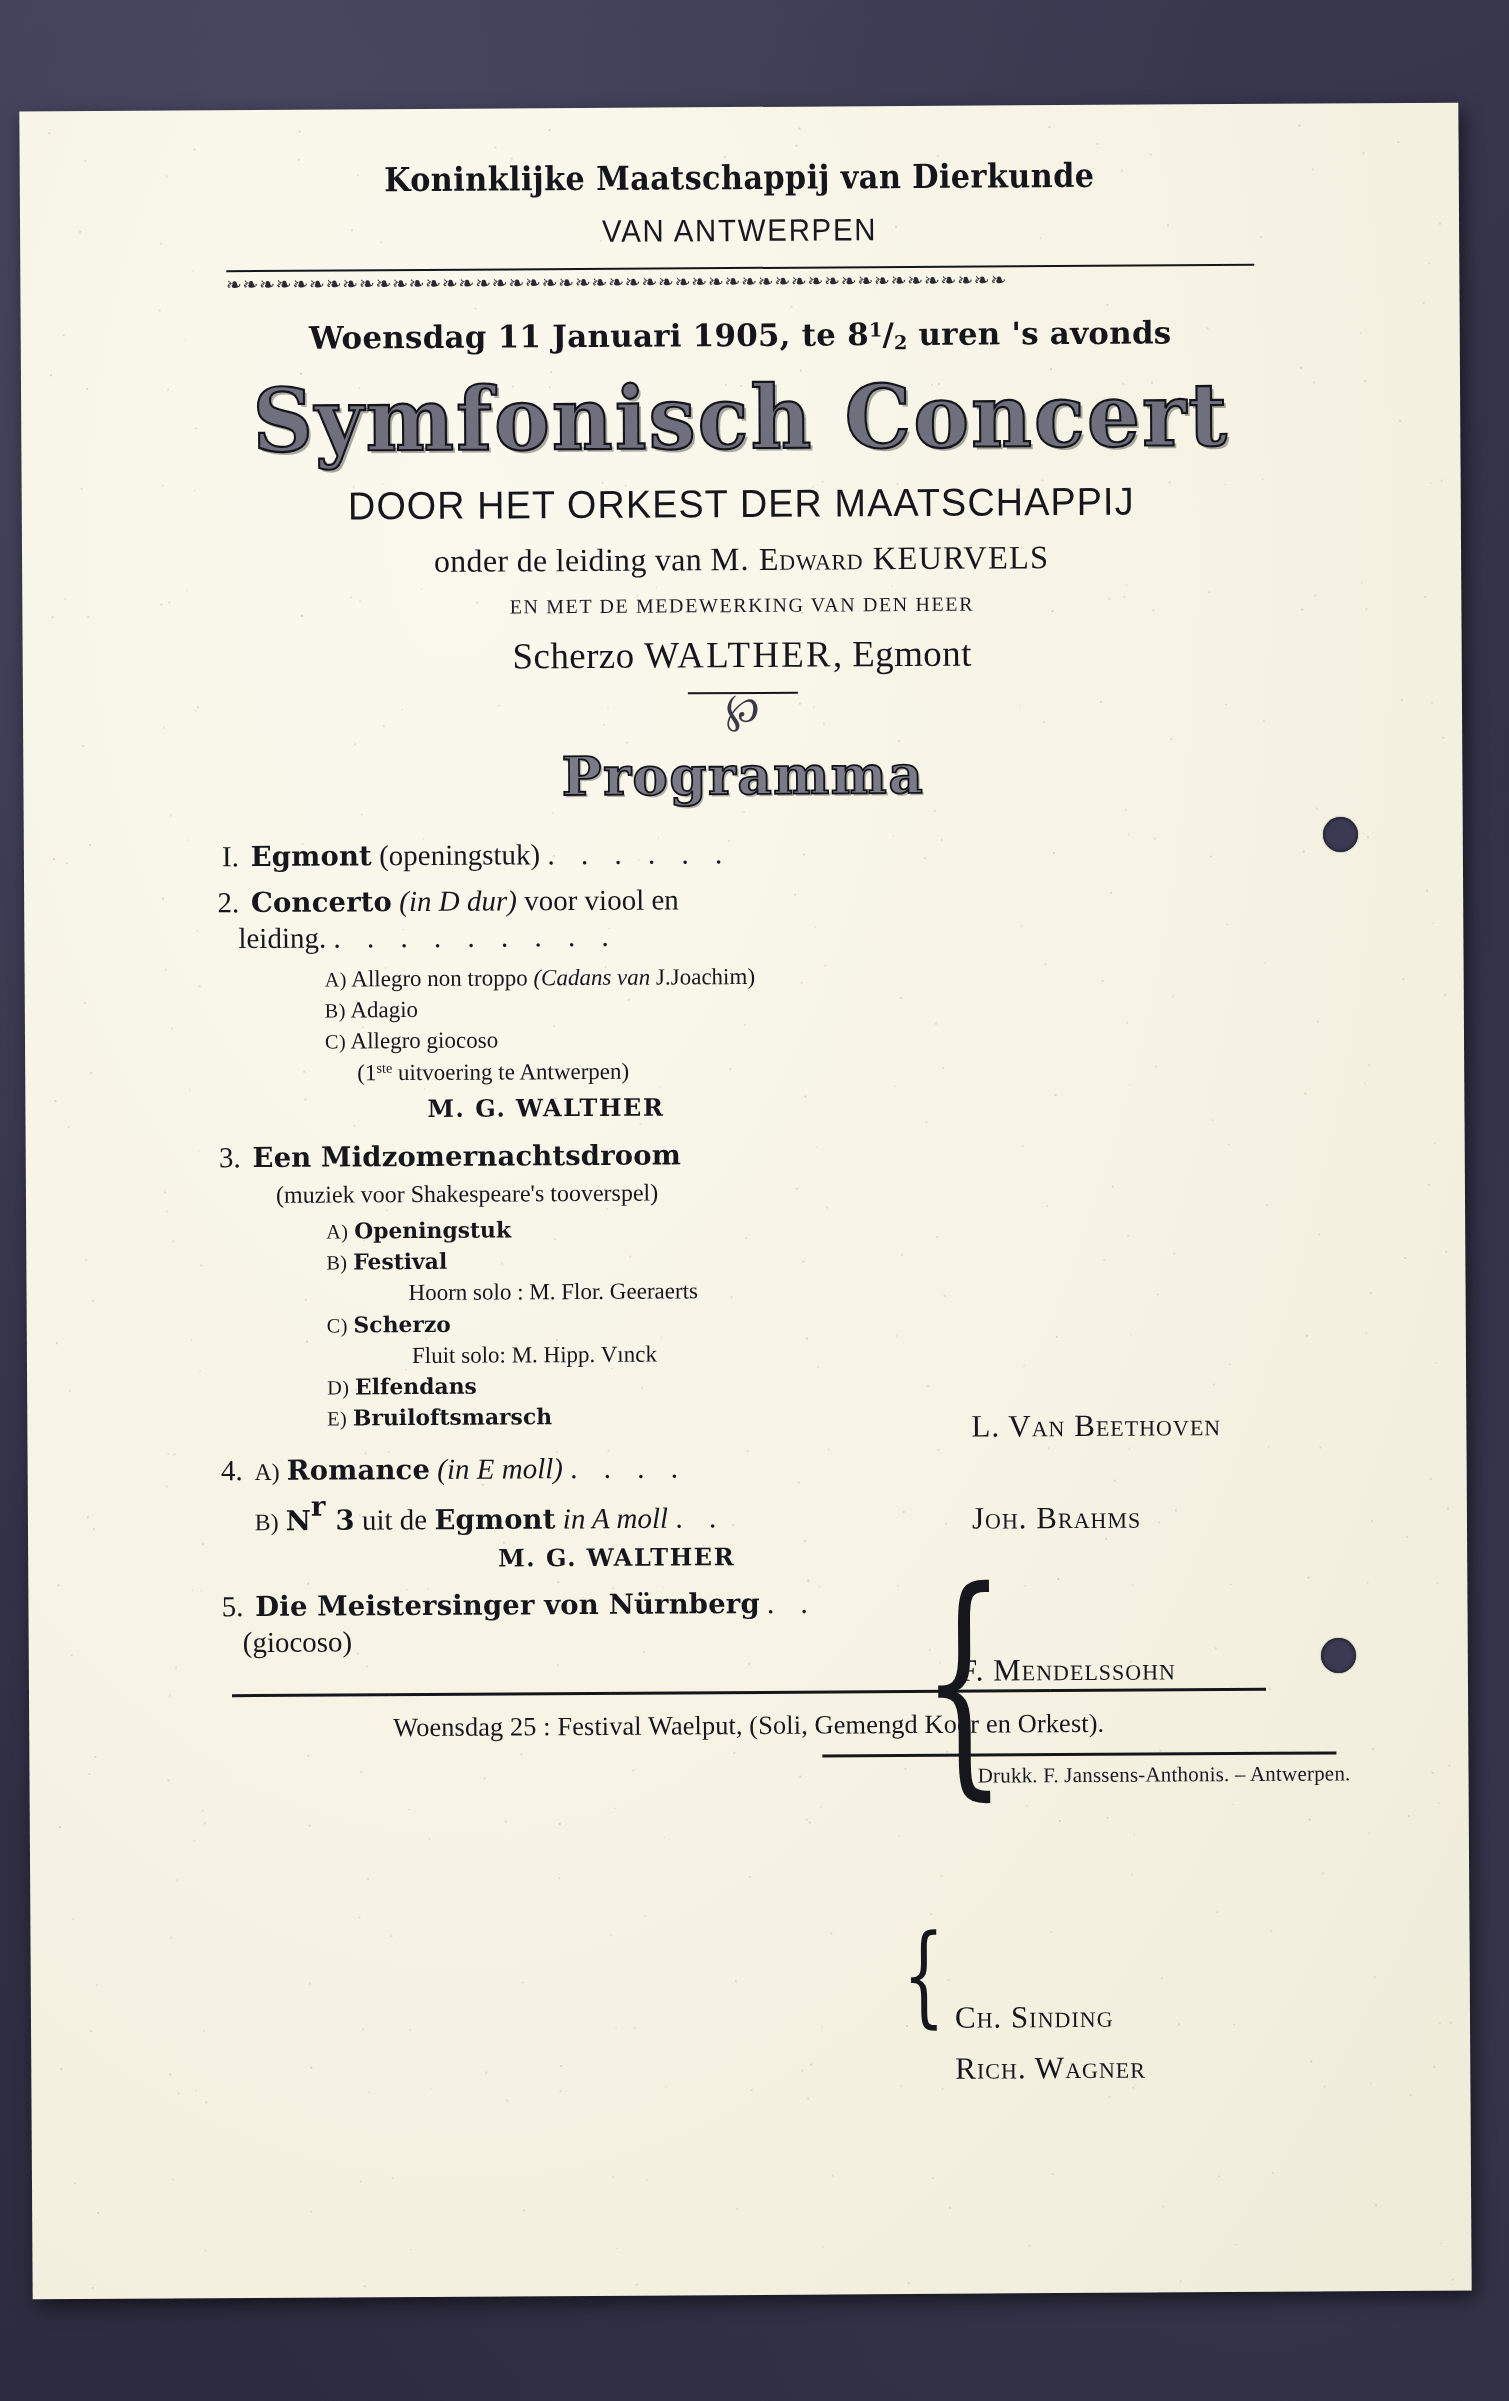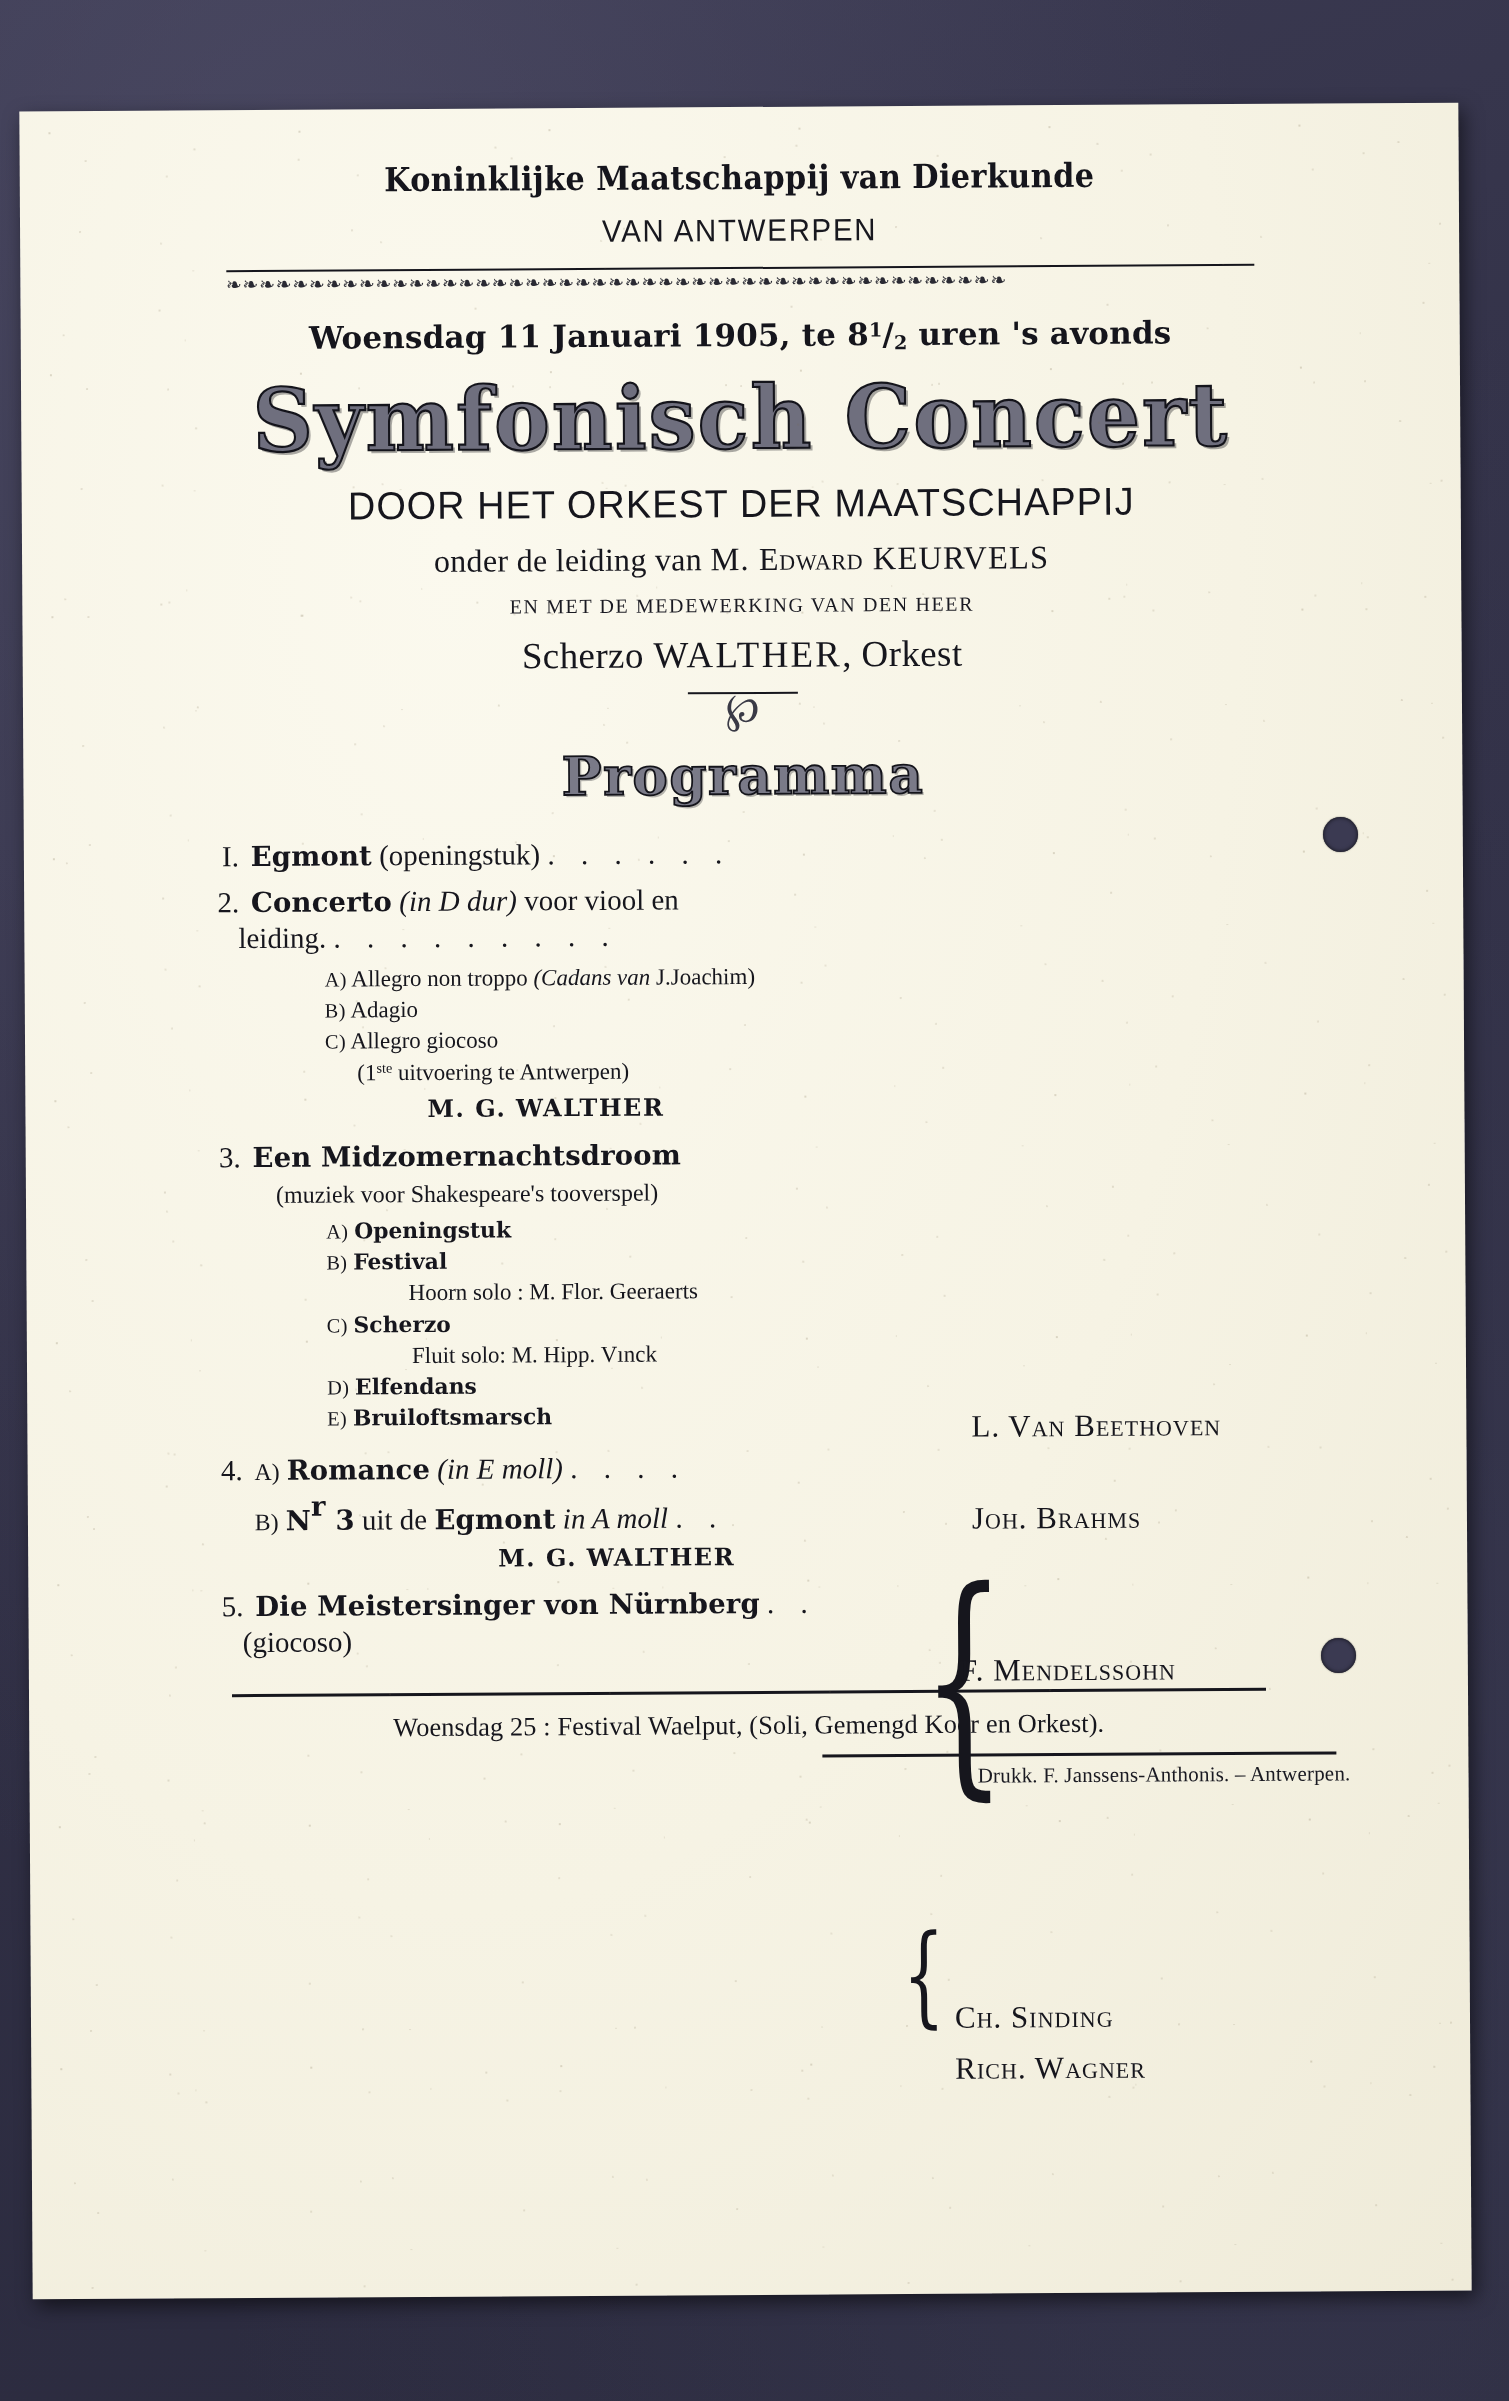--- a/index.html
+++ b/index.html
@@ -339,21 +339,21 @@
 
   <div class="orchestra">DOOR HET ORKEST DER MAATSCHAPPIJ</div>
 
   <div class="conductor">
     <span>onder de leiding van </span><span class="caps">M. </span><span class="sc">Edward</span><span class="caps"> KEURVELS</span>
   </div>
 
   <div class="withhelp">EN MET DE MEDEWERKING VAN DEN HEER</div>
 
   <div class="soloist">
-    <span>Scherzo </span><span class="big">WALTHER</span><span>, Orkest</span>
+    <span>Scherzo </span><span class="big">WALTHER</span><span>, Egmont</span>
   </div>
 
   <div class="flourish-wrap">
     <div class="flourish-rule"></div>
     <div class="flourish-glyph">℘</div>
   </div>
 
   <div class="programma">Programma</div>
 
   <div class="program">

